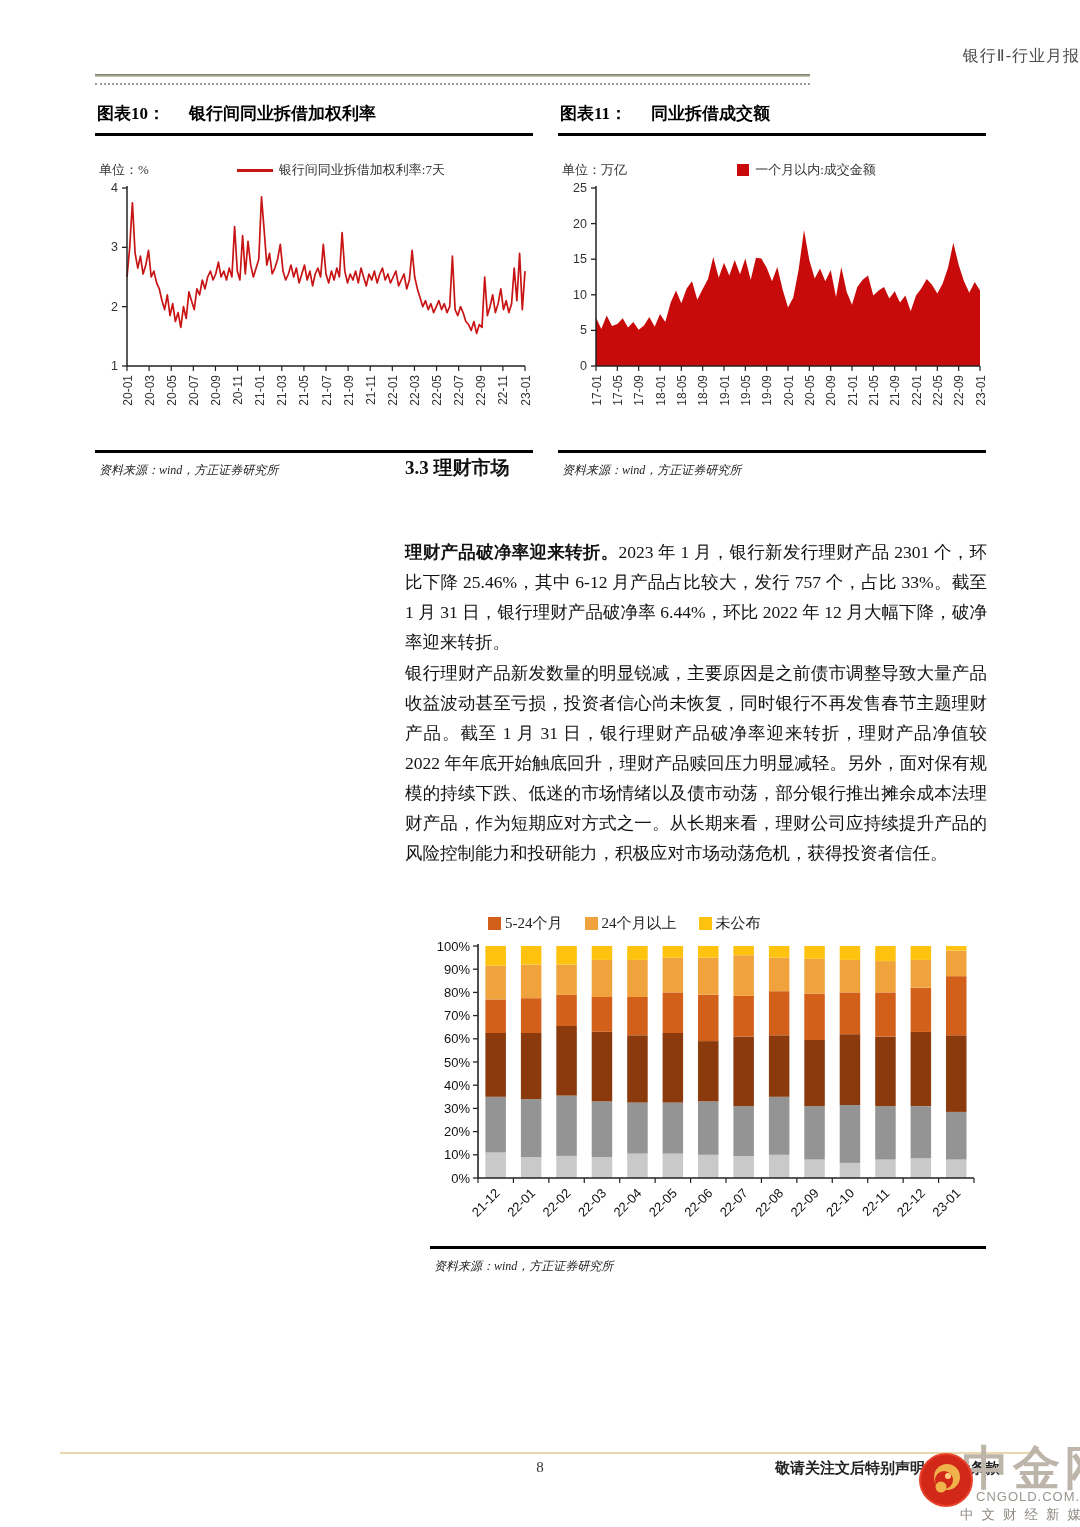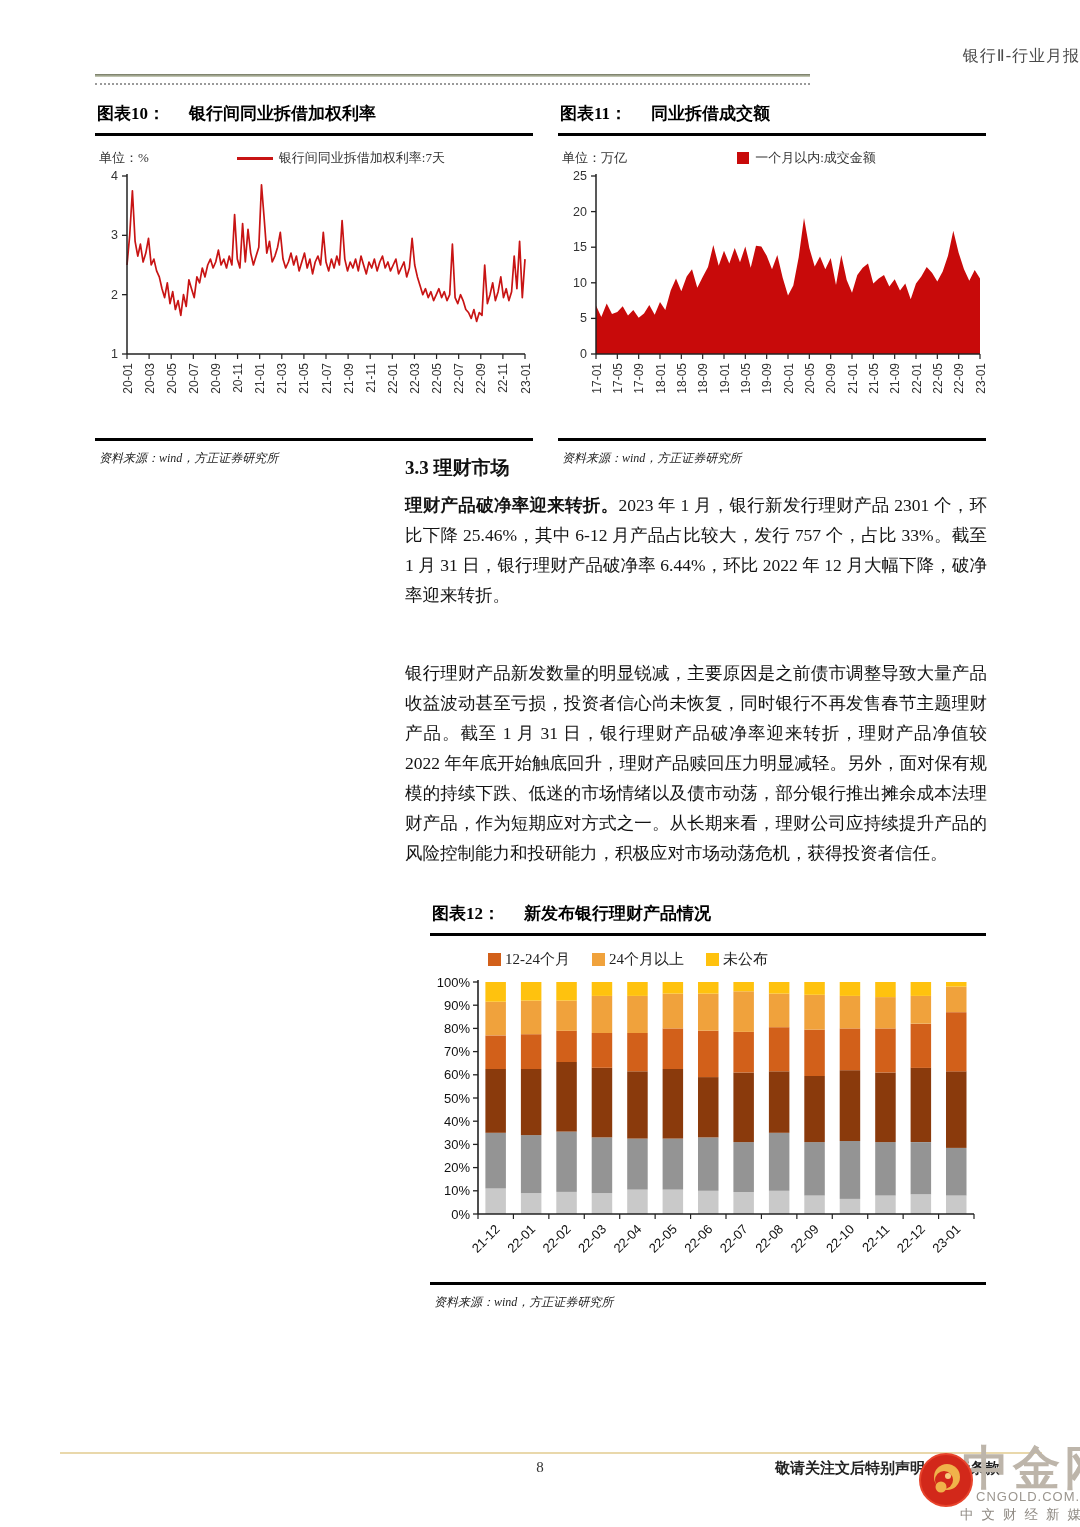--- a/index.html
+++ b/index.html
@@ -16,38 +16,38 @@
   .logo-cn{font-size:31px;font-weight:bold;color:#e60012;font-family:"Liberation Sans",sans-serif;letter-spacing:2px;}
   .logo-en{font-size:10.5px;font-weight:bold;color:#e60012;font-family:"Liberation Sans",sans-serif;
            letter-spacing:.6px;margin-top:4px;}
   
   .fig{position:absolute;}
   #fig10{left:95px;top:100px;width:438px;}
   #fig11{left:558px;top:100px;width:428px;}
   #fig12{left:430px;top:900px;width:556px;}
   .fig-title{display:flex;gap:24px;font-size:17px;font-weight:bold;color:#000;
              border-bottom:3px solid #000;padding:2px 0 8px 2px;}
-  .chart-head{display:flex;align-items:center;margin-top:12px;font-size:13px;color:#333;height:20px;}
+  .chart-head{display:flex;align-items:center;margin-top:24px;font-size:13px;color:#333;height:20px;}
   .unit{margin-left:4px;white-space:nowrap;}
   .legend-center{flex:1;display:flex;justify-content:center;align-items:flex-end;gap:8px;}
   .lg-item{display:flex;align-items:center;gap:6px;}
   .lg-line{width:36px;height:3px;}
   .lg-sq{width:12px;height:12px;display:inline-block;}
   .src{border-top:3px solid #000;margin-top:4px;padding:9px 0 0 4px;font-style:italic;
        font-size:12px;color:#222;}
   
   .legend12{margin:14px 0 2px 58px;font-size:15px;color:#222;}
   .legend12 .row{display:flex;gap:22px;align-items:center;margin-bottom:7px;}
   .legend12 .lg-item{gap:4px;}
   .lg-sq13{width:13px;height:13px;display:inline-block;}
   
   .sec-head{position:absolute;left:405px;top:455px;font-size:19px;font-weight:bold;}
   .para{position:absolute;left:405px;width:582px;font-size:17.5px;line-height:30px;
         text-align:justify;color:#131313;}
-  #para1{top:472px;}
+  #para1{top:519px;}
   #para2{top:640px;}
   .lead{font-weight:bold;}
   
   .foot-rule{position:absolute;left:60px;right:38px;top:1452px;height:2px;background:#e9d8ab;}
   .page-num{position:absolute;top:1459px;left:0;width:100%;text-align:center;font-size:15px;color:#333;}
   .foot-note{position:absolute;top:1459px;right:80px;font-size:15px;font-weight:bold;color:#222;z-index:2;}
   
   .wm-icon{position:absolute;left:919px;top:1453px;width:54px;height:54px;z-index:5;}
   .wm-name{position:absolute;left:962px;top:1437px;font-size:47px;font-weight:bold;color:#bdb5aa;
            letter-spacing:4px;z-index:4;font-family:"Liberation Sans",sans-serif;white-space:nowrap;}
@@ -204,29 +204,25 @@
           <text x="426.5" y="195" font-size="12" fill="#333" text-anchor="end" font-family="&quot;Liberation Sans&quot;,sans-serif" transform="rotate(-90 426.5 195)">23-01</text>
         </svg></div>
     <div class="src">资料来源：wind，方正证券研究所</div>
   </div>
 
   <div class="sec-head">3.3 理财市场</div>
   <p class="para" id="para1"><span class="lead">理财产品破净率迎来转折。</span><span>2023 年 1 月，银行新发行理财产品 2301 个，环比下降 25.46%，其中 6-12 月产品占比较大，发行 757 个，占比 33%。截至 1 月 31 日，银行理财产品破净率 6.44%，环比 2022 年 12 月大幅下降，破净率迎来转折。</span></p>
   <p class="para" id="para2">银行理财产品新发数量的明显锐减，主要原因是之前债市调整导致大量产品收益波动甚至亏损，投资者信心尚未恢复，同时银行不再发售春节主题理财产品。截至 1 月 31 日，银行理财产品破净率迎来转折，理财产品净值较 2022 年年底开始触底回升，理财产品赎回压力明显减轻。另外，面对保有规模的持续下跌、低迷的市场情绪以及债市动荡，部分银行推出摊余成本法理财产品，作为短期应对方式之一。从长期来看，理财公司应持续提升产品的风险控制能力和投研能力，积极应对市场动荡危机，获得投资者信任。</p>
 
   <div class="fig" id="fig12">
-    <div class="fig-title">
-      <span>图表12：</span>
-      <span>新发布银行理财产品情况</span>
-    </div>
     <div class="legend12" id="legend12">
         <div class="row">
           <span class="lg-item">
             <span class="lg-sq13" style="background: rgb(210, 96, 26);"></span>
-            <span>12-24个月</span>
+            <span>5-24个月</span>
           </span>
           <span class="lg-item">
             <span class="lg-sq13" style="background: rgb(240, 162, 60);"></span>
             <span>24个月以上</span>
           </span>
           <span class="lg-item">
             <span class="lg-sq13" style="background: rgb(255, 194, 14);"></span>
             <span>未公布</span>
           </span>
         </div>

